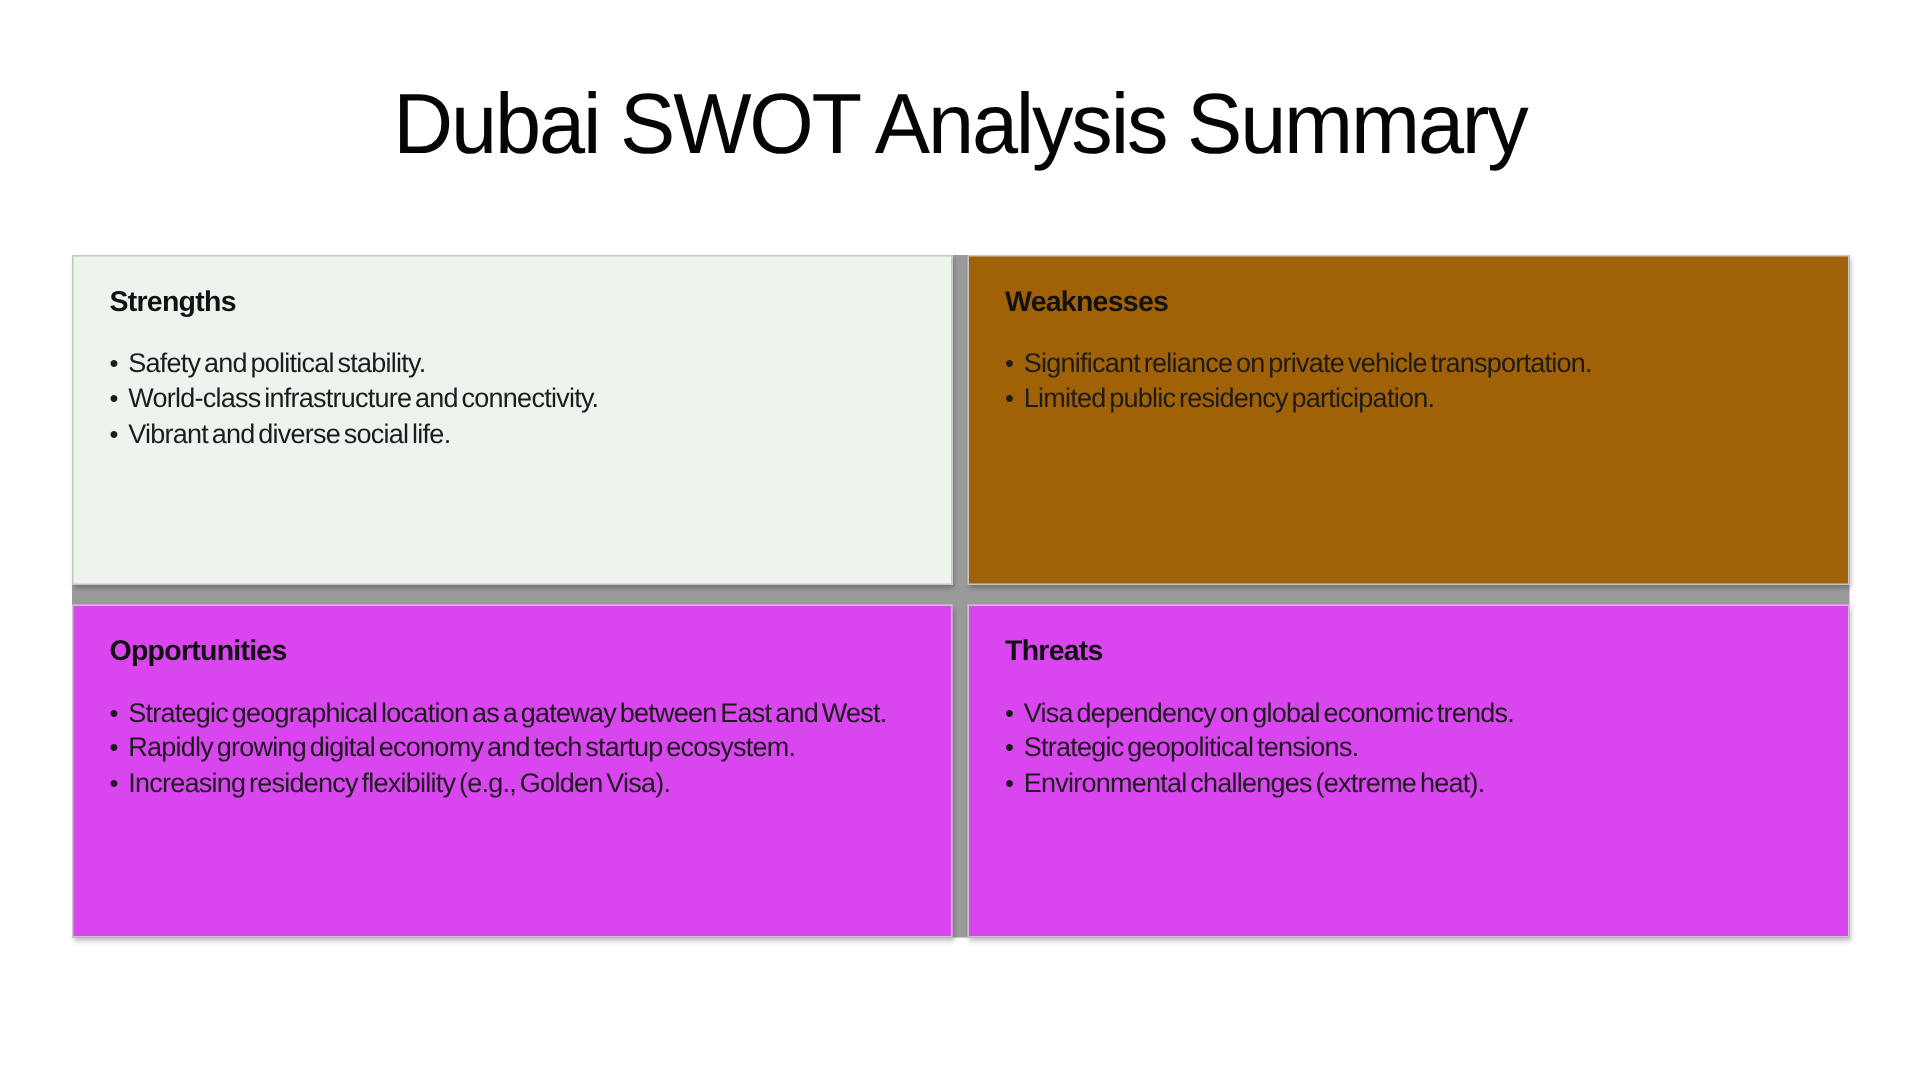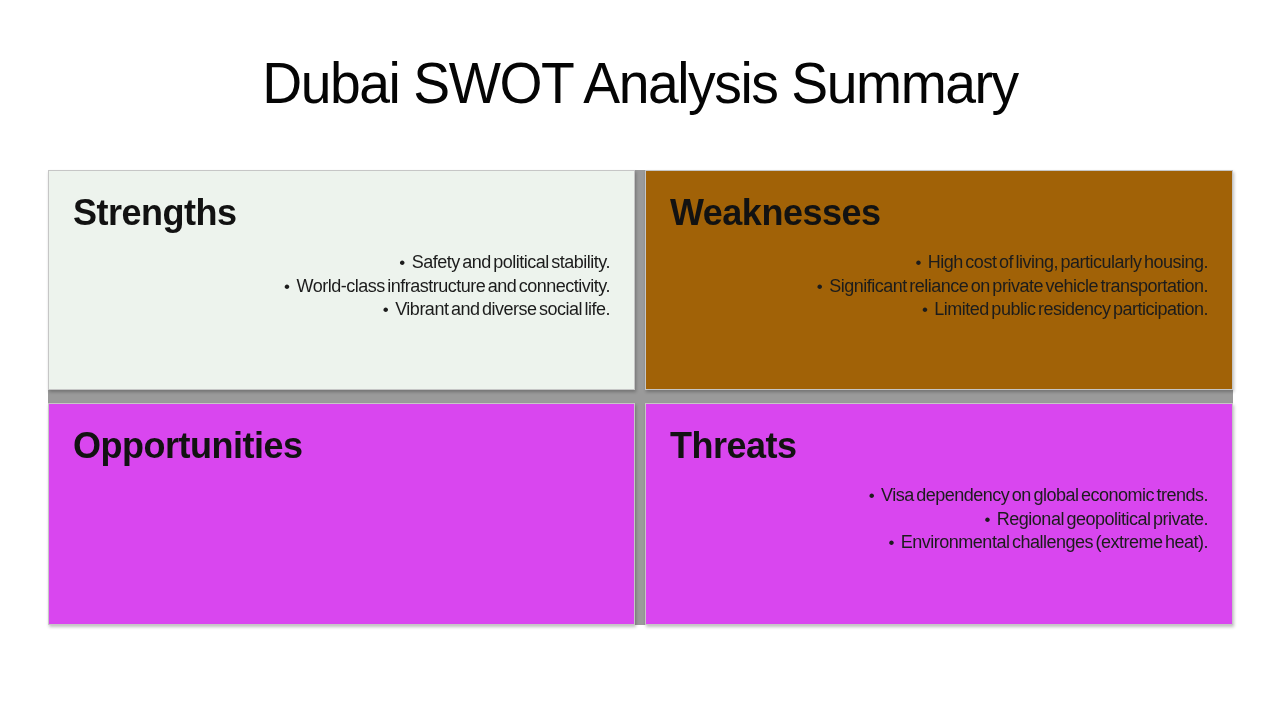--- a/index.html
+++ b/index.html
@@ -50,37 +50,36 @@
   }
 
   .quad {
     position: relative;
     z-index: 1;
     border: 1px solid #c6c6c6;
     box-shadow: 1px 2px 3px rgba(0,0,0,0.25);
     padding: 20px 24px 0 24px;
   }
   .quad h2 {
-    font-size: 36px;
+    font-size: 19px;
     font-weight: 700;
     letter-spacing: -0.5px;
     line-height: 1.2;
     color: #121212;
   }
   .quad ul {
     margin-top: 17px;
     list-style: none;
   }
   .quad ul li {
     font-size: 18px;
     line-height: 22.5px;
     letter-spacing: -0.5px;
     word-spacing: -2px;
     color: #1c1c1c;
-    text-align: right;
   }
   .quad ul li::before {
     content: "\2022";
     font-size: 17px;
     margin-right: 7px;
   }
 </style>
 </head>
 <body>
 
@@ -98,33 +97,37 @@
       <ul>
           <li>Safety and political stability.</li>
           <li>World-class infrastructure and connectivity.</li>
           <li>Vibrant and diverse social life.</li>
         </ul>
     </section>
 
     <section class="quad" style="background: #a16207;">
       <h2>Weaknesses</h2>
       <ul>
-          <li>High cost of living, particularly housing.</li>
           <li>Significant reliance on private vehicle transportation.</li>
           <li>Limited public residency participation.</li>
         </ul>
     </section>
 
     <section class="quad" style="background: #d946ef;">
       <h2>Opportunities</h2>
+      <ul>
+          <li>Strategic geographical location as a gateway between East and West.</li>
+          <li>Rapidly growing digital economy and tech startup ecosystem.</li>
+          <li>Increasing residency flexibility (e.g., Golden Visa).</li>
+        </ul>
     </section>
 
     <section class="quad" style="background: #d946ef;">
       <h2>Threats</h2>
       <ul>
           <li>Visa dependency on global economic trends.</li>
-          <li>Regional geopolitical private.</li>
+          <li>Strategic geopolitical tensions.</li>
           <li>Environmental challenges (extreme heat).</li>
         </ul>
     </section>
 
   </div>
 </div>
 
 </body></html>

